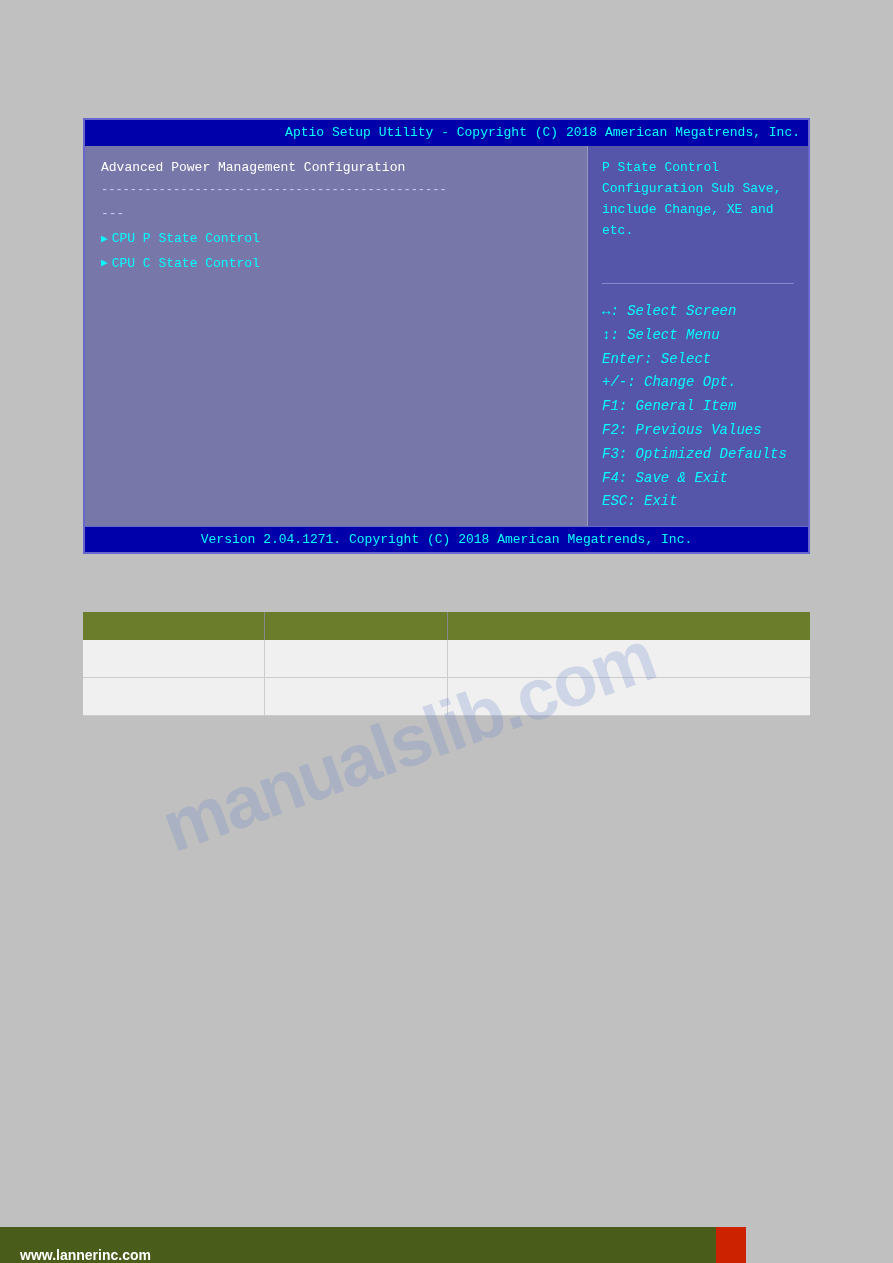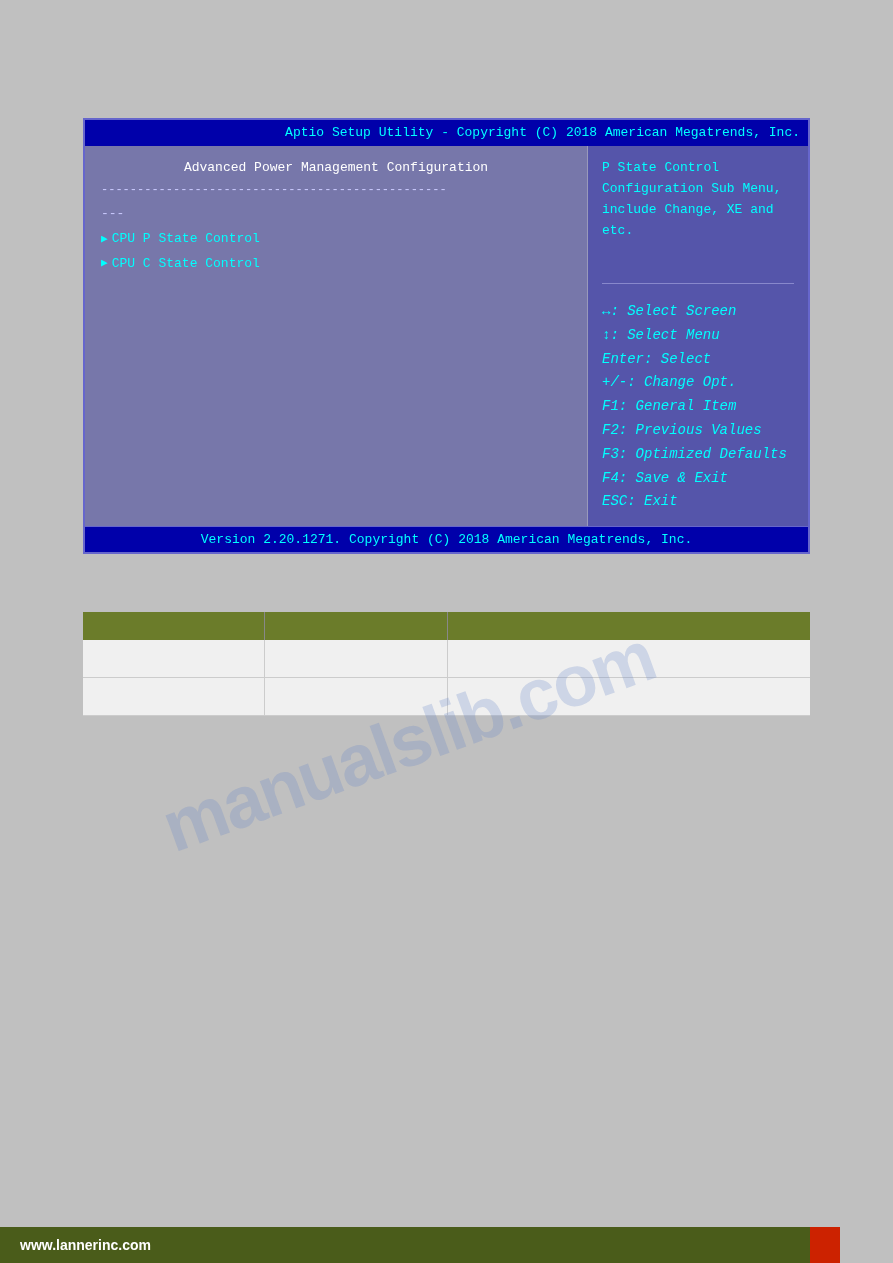--- a/index.html
+++ b/index.html
@@ -55,21 +55,20 @@
       color: #ffffff;
       font-size: 13px;
       line-height: 1.6;
       border-right: 1px solid #9999bb;
     }
 
     .bios-left .section-title {
       color: #ffffff;
       font-size: 13px;
       margin-bottom: 2px;
-      text-align: center;
     }
 
     .bios-left .divider {
       color: #ccccff;
       font-size: 12px;
       margin-bottom: 4px;
       word-break: break-all;
     }
 
     .bios-left .dashes {
@@ -205,25 +204,25 @@
       pointer-events: none;
       white-space: nowrap;
       letter-spacing: -2px;
     }
 
     
     .footer-bar {
       position: absolute;
       bottom: 0;
       left: 0;
-      width: 840px;
+      width: 746px;
       height: 36px;
       background: #4a5c1a;
       display: flex;
-      align-items: center;
+      align-items: flex-end;
       padding: 0 20px;
     }
 
     .footer-bar .website {
       color: #ffffff;
       font-family: Arial, sans-serif;
       font-size: 14px;
       font-weight: bold;
     }
 
@@ -257,41 +256,41 @@
       </div>
       <div class="menu-item">
         <span class="arrow">▶</span>
         <span>CPU C State Control</span>
       </div>
     </div>
 
     <div class="bios-right">
       <div class="help-text">
         <div>P State Control</div>
-        <div>Configuration Sub Menu,</div>
+        <div>Configuration Sub Save,</div>
         <div>include Change, XE and</div>
         <div>etc.</div>
       </div>
       <div class="key-help" id="key-help-container">
           <div>↔: Select Screen</div>
           <div>↕: Select Menu</div>
           <div>Enter: Select</div>
           <div>+/-: Change Opt.</div>
           <div>F1: General Item</div>
           <div>F2: Previous Values</div>
           <div>F3: Optimized Defaults</div>
           <div>F4: Save &amp; Exit</div>
           <div>ESC: Exit</div>
         </div>
     </div>
 
   </div>
 
   <div class="bios-footer">
-    <span>Version 2.20.1271. Copyright (C) 2018 American Megatrends, Inc.</span>
+    <span>Version 2.04.1271. Copyright (C) 2018 American Megatrends, Inc.</span>
   </div>
 
 </div>
 
 <div class="table-section">
   <div class="table-header-row">
     <div class="table-header-cell"></div>
     <div class="table-header-cell"></div>
     <div class="table-header-cell"></div>
   </div>

